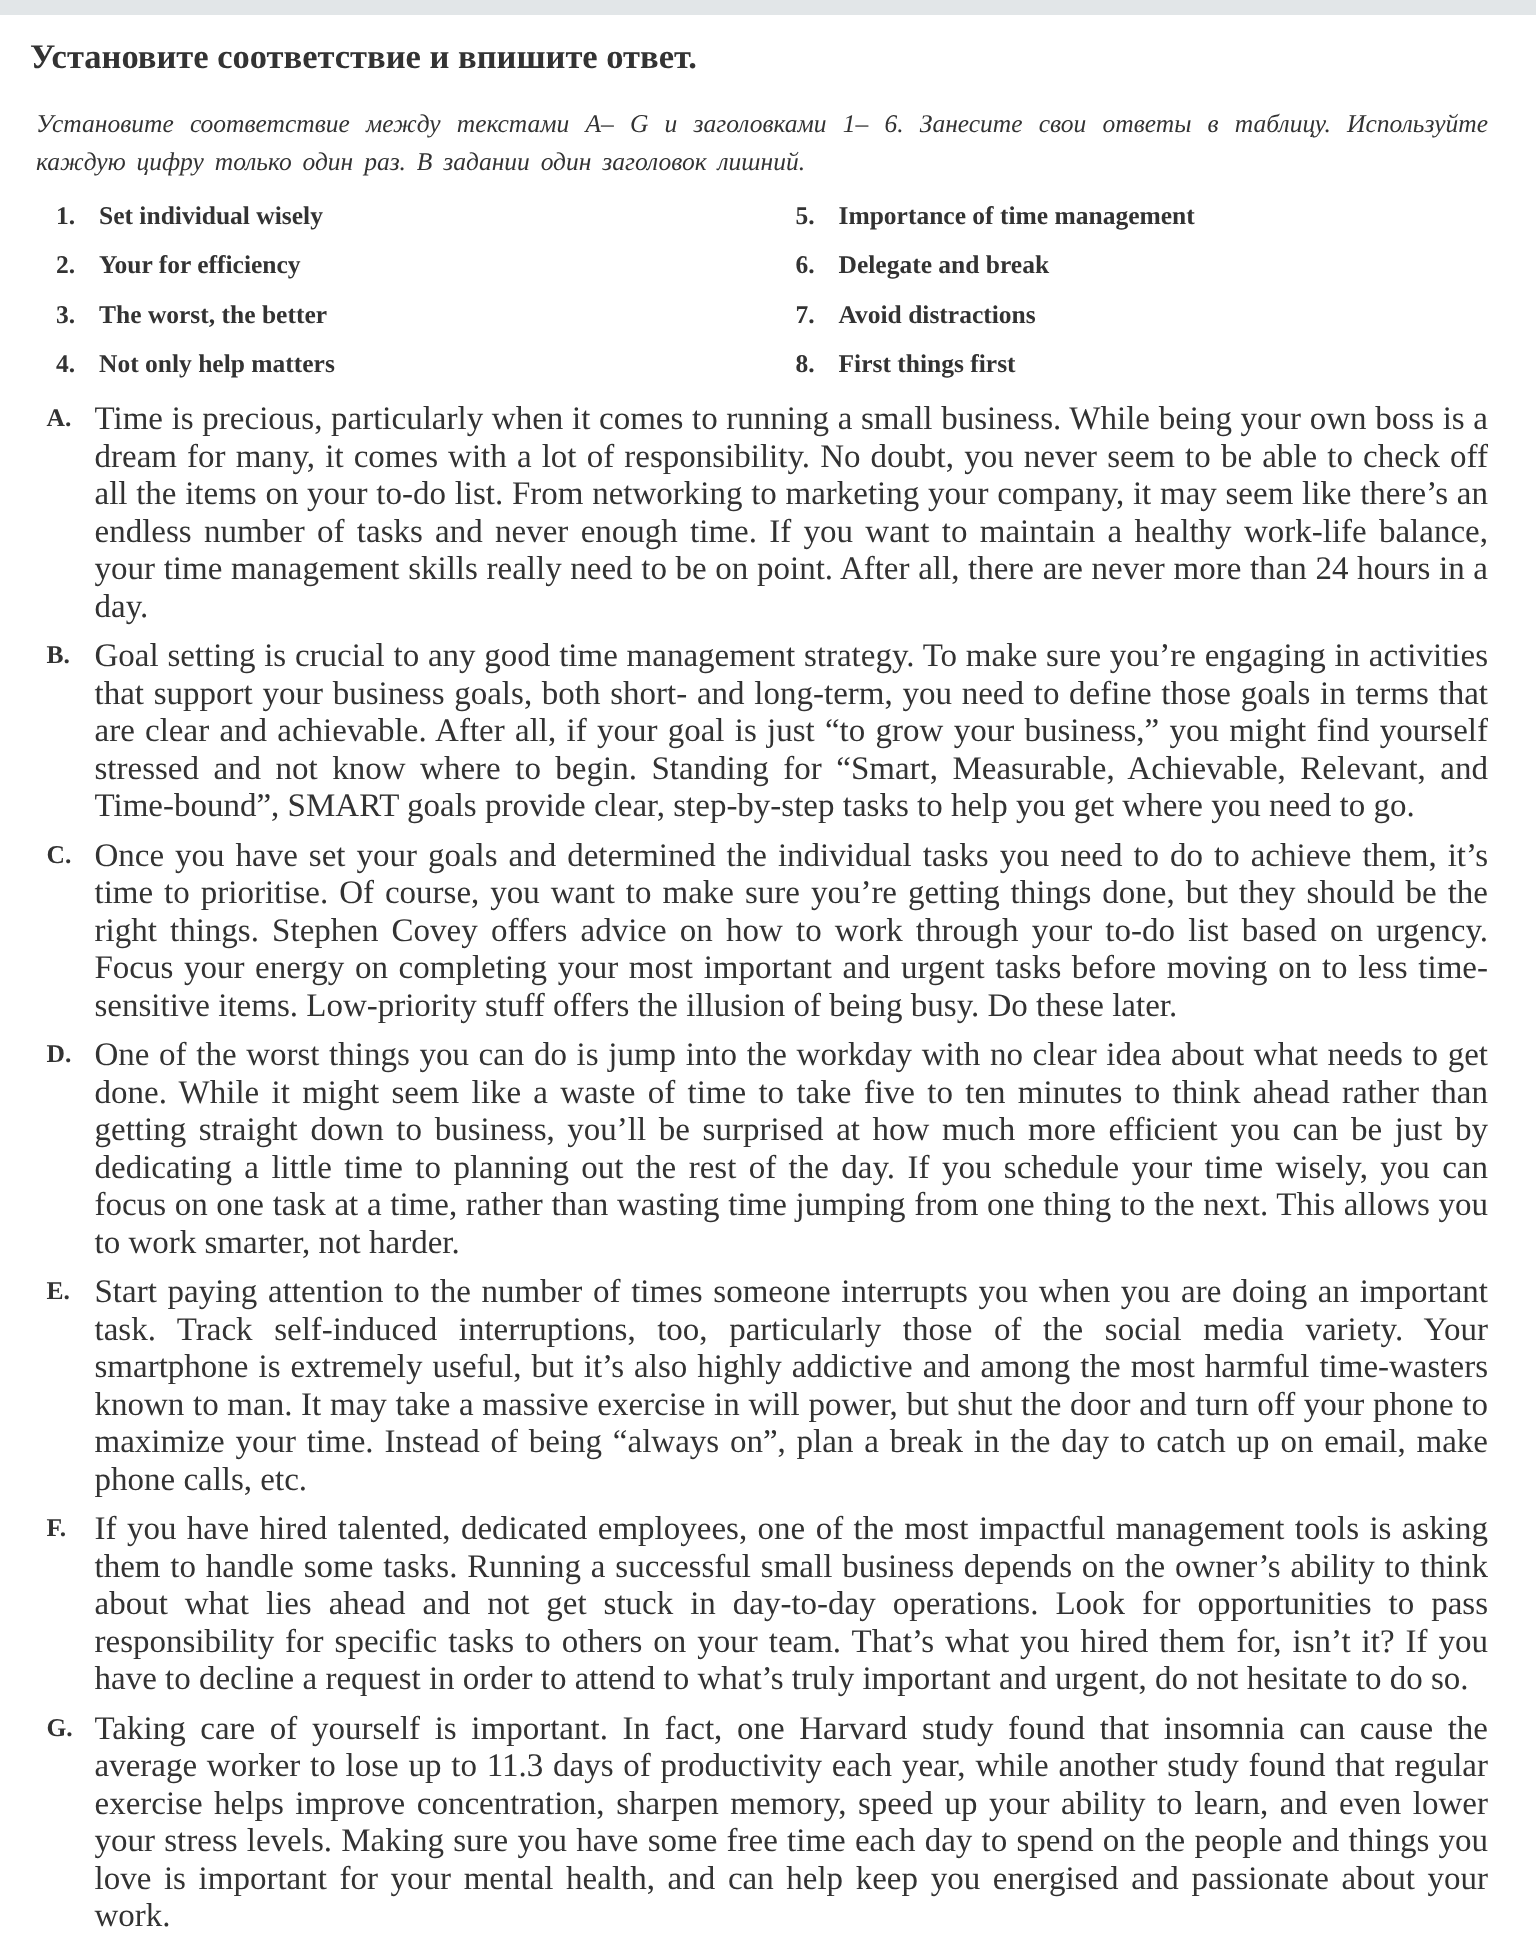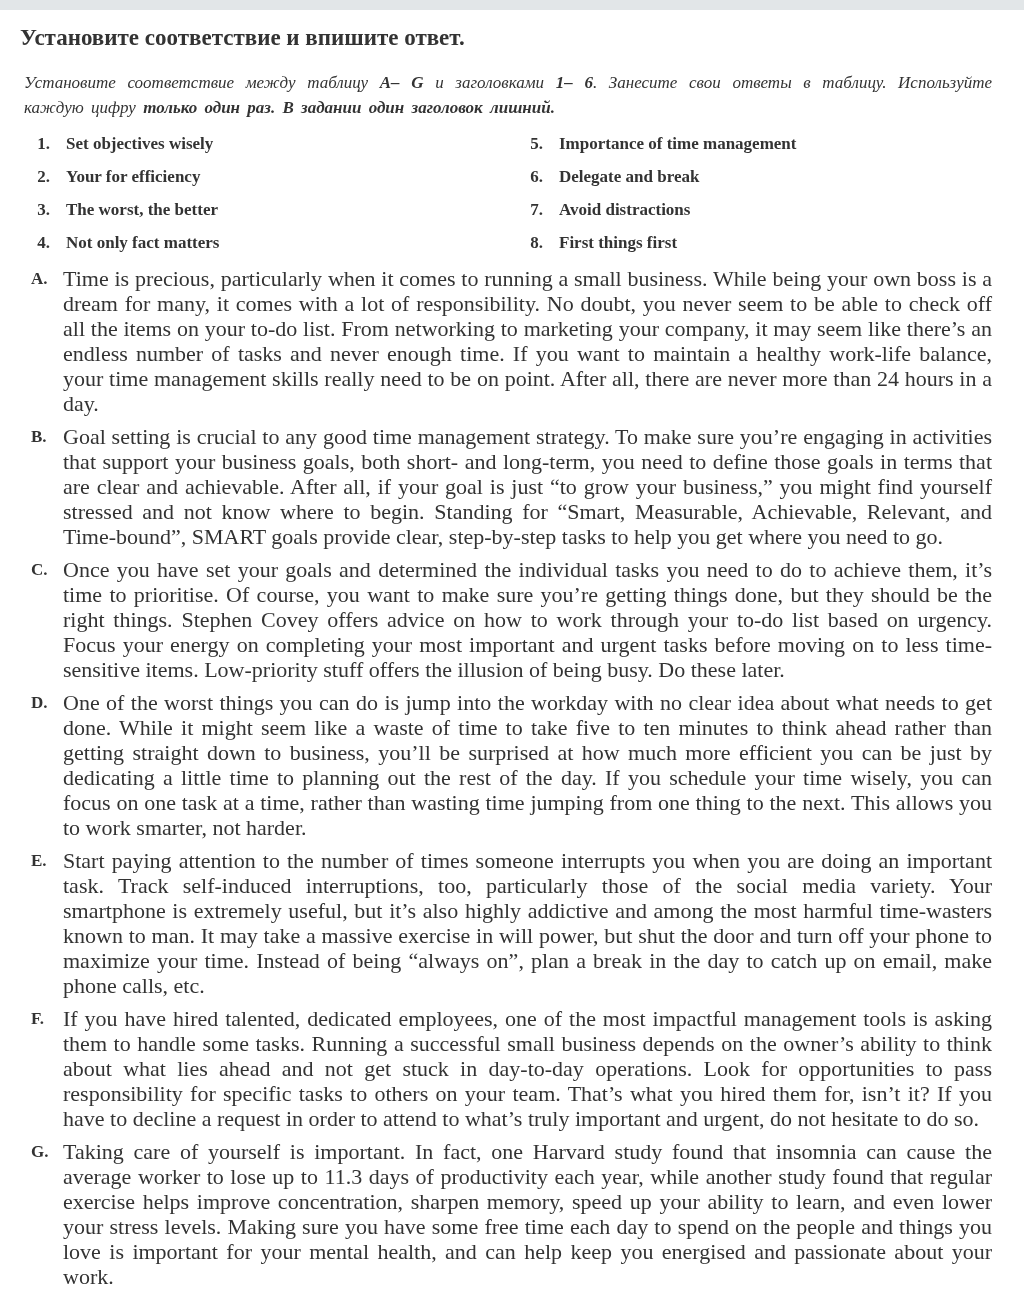--- a/index.html
+++ b/index.html
@@ -32,21 +32,21 @@
     .instruction {
       margin: 21px 0 0 4px;
       font-size: 17px;
       font-style: italic;
       line-height: 25px;
       text-align: justify;
       text-align-last: left;
       word-spacing: 3px;
       color: #333;
     }
-    .instruction b { font-weight: bold; margin-top: 36px; }
+    .instruction b { font-weight: normal; margin-top: 36px; }
     .headings {
       display: flex;
       margin-top: 13px;
     }
     .headings .col {
       flex: 0 0 auto;
     }
     .headings .col.left { width: 495px; }
     .heading-item {
       display: flex;
@@ -144,39 +144,39 @@
     }
   </style>
 </head>
 <body>
 
 <div class="topbar"></div>
 
 <div class="content">
   <div class="task-title">Установите соответствие и впишите ответ.</div>
 
-  <div class="instruction"><span>Установите соответствие между таблицу </span><b>A– G</b><span> и заголовками </span><b>1– 6</b><span>. Занесите свои ответы в таблицу. Используйте каждую цифру </span><b>только один раз. В задании один заголовок лишний.</b></div>
+  <div class="instruction"><span>Установите соответствие между текстами </span><b>A– G</b><span> и заголовками </span><b>1– 6</b><span>. Занесите свои ответы в таблицу. Используйте каждую цифру </span><b>только один раз. В задании один заголовок лишний.</b></div>
 
   <div class="headings">
     <div class="col left">
       <div class="heading-item">
           <span class="num">1.</span>
-          <span>Set objectives wisely</span>
+          <span>Set individual wisely</span>
         </div>
       <div class="heading-item">
           <span class="num">2.</span>
           <span>Your for efficiency</span>
         </div>
       <div class="heading-item">
           <span class="num">3.</span>
           <span>The worst, the better</span>
         </div>
       <div class="heading-item">
           <span class="num">4.</span>
-          <span>Not only fact matters</span>
+          <span>Not only help matters</span>
         </div>
     </div>
     <div class="col right">
       <div class="heading-item">
           <span class="num">5.</span>
           <span>Importance of time management</span>
         </div>
       <div class="heading-item">
           <span class="num">6.</span>
           <span>Delegate and break</span>

